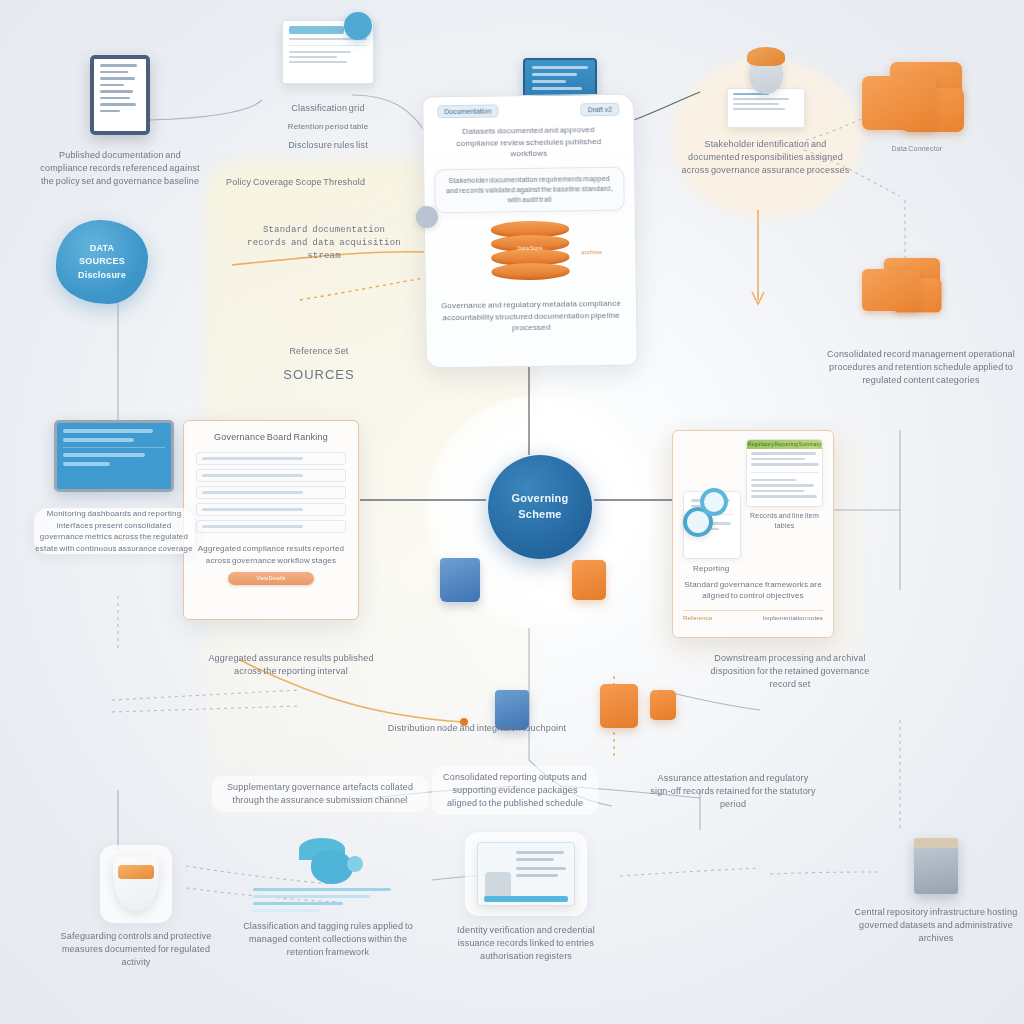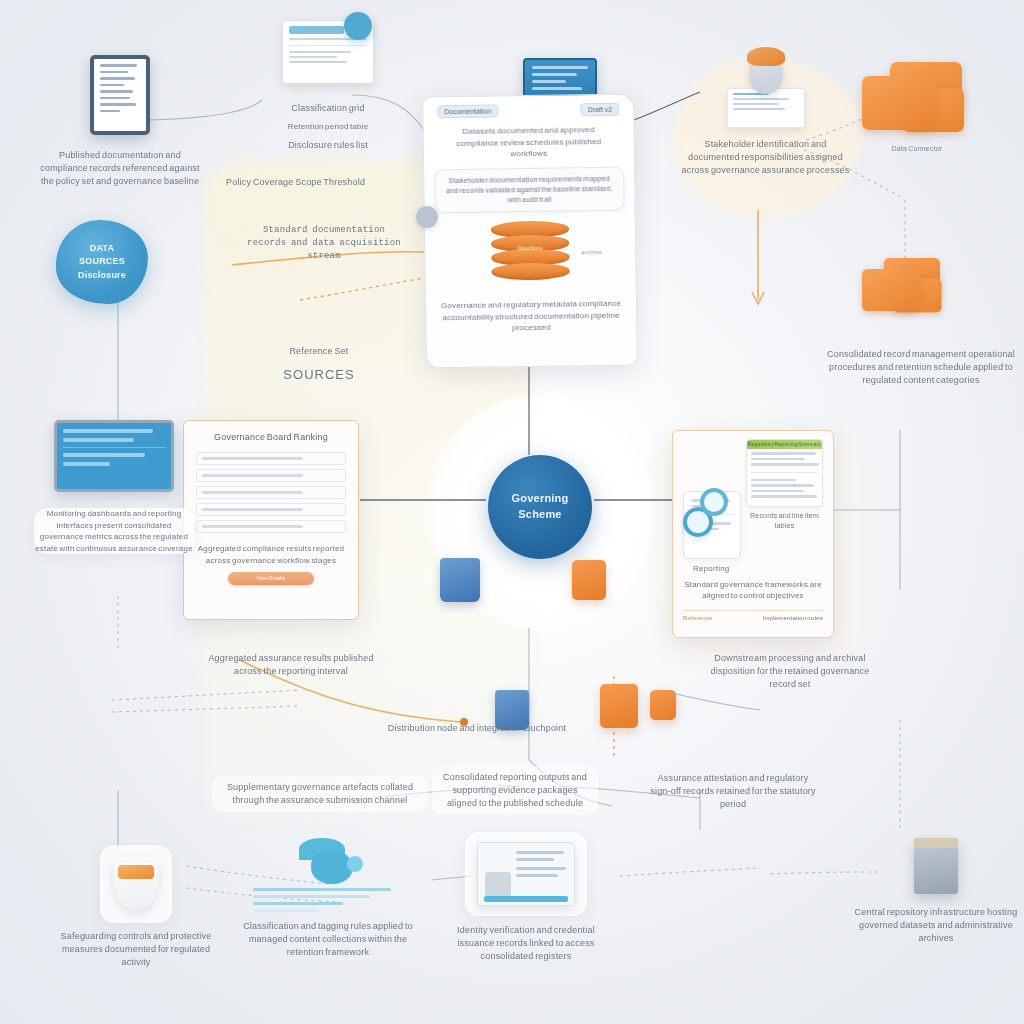--- a/index.html
+++ b/index.html
@@ -459,21 +459,21 @@
     <div class="softbox" style="padding:10px 12px;">
       <div class="idcard">
         <div class="bar" style="top:8px;width:48px"></div>
         <div class="bar" style="top:15px;width:38px"></div>
         <div class="bar" style="top:24px;width:50px"></div>
         <div class="bar" style="top:31px;width:42px"></div>
         <div class="ph"></div>
         <div class="strip"></div>
       </div>
     </div>
-    <div class="blur-txt" style="font-size:9px;margin-top:8px;width:176px;">Identity verification and credential issuance records linked to access consolidated registers</div>
+    <div class="blur-txt" style="font-size:9px;margin-top:8px;width:176px;">Identity verification and credential issuance records linked to entries authorisation registers</div>
   </div>
 
 
   <div class="abs nodewrap" style="left:848px;top:838px;width:176px;">
     <div class="server"></div>
     <div class="blur-txt" style="font-size:9px;margin-top:12px;width:172px;">Central repository infrastructure hosting governed datasets and administrative archives</div>
   </div>
 
 
   <div class="abs bluebag" style="left:440px;top:558px;"></div>

